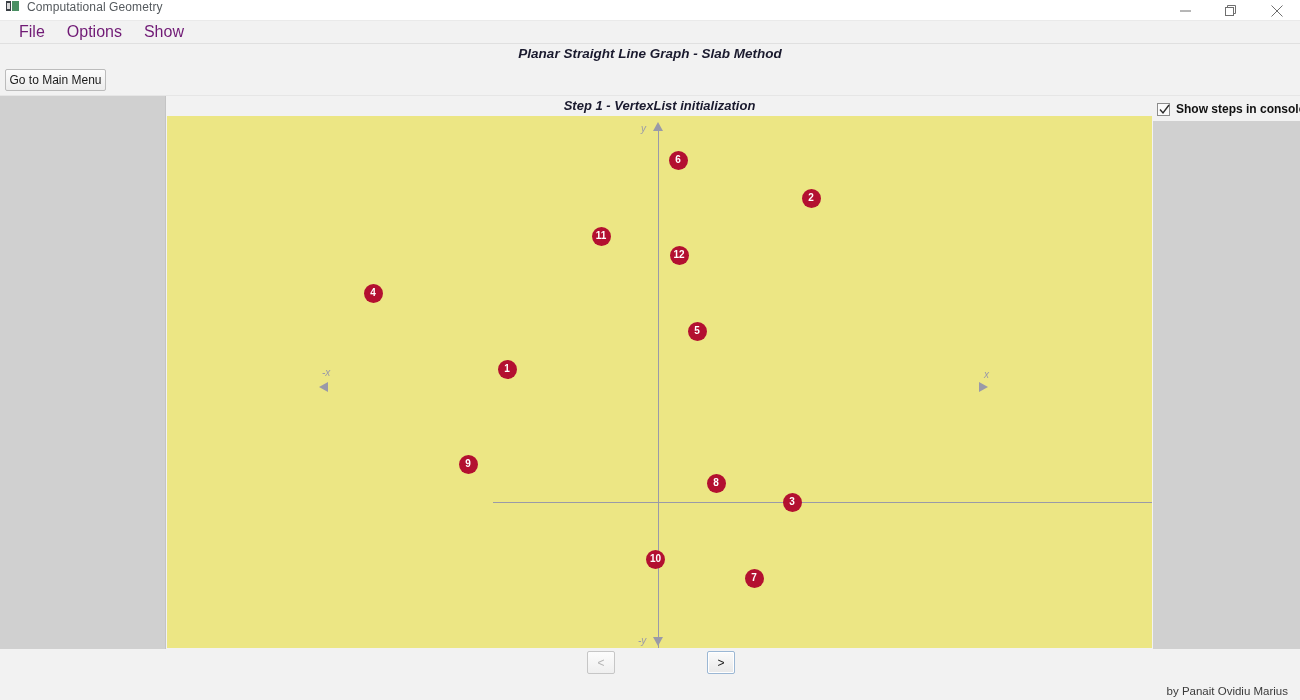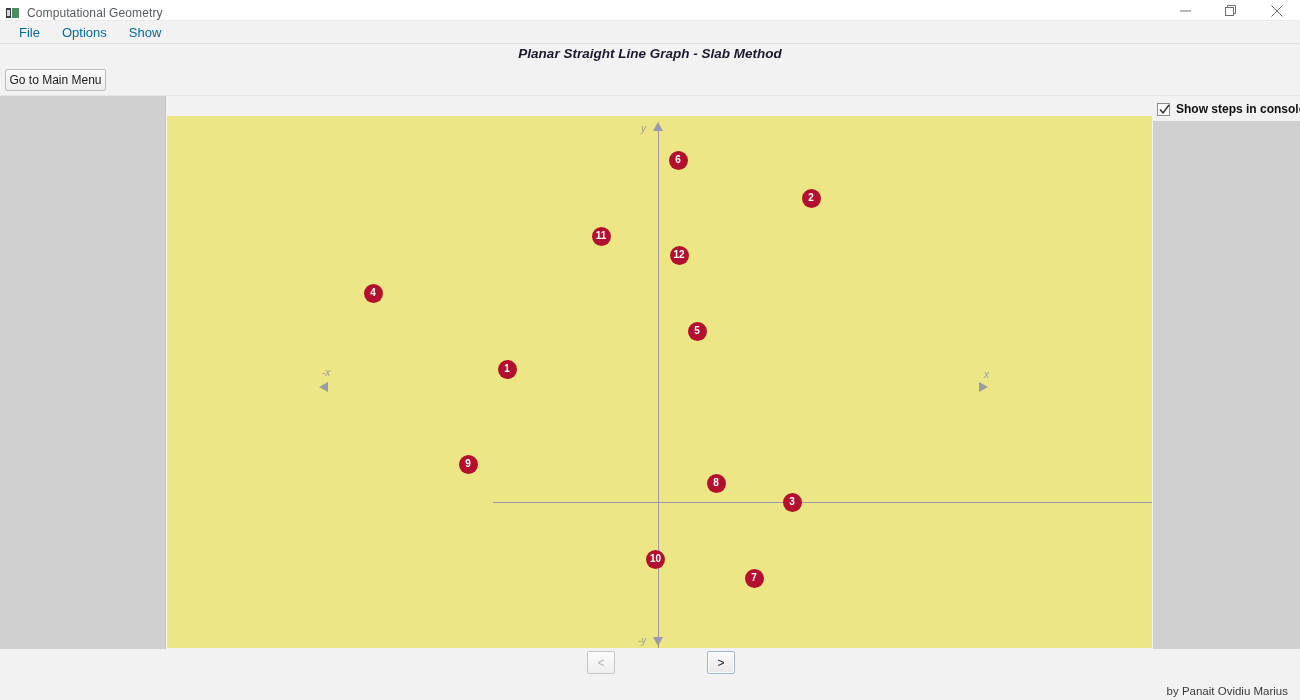--- a/index.html
+++ b/index.html
@@ -15,21 +15,21 @@
     width: 1300px; height: 700px;
     background: #f2f2f2;
   }
 
   
   .titlebar {
     position: absolute; left: 0; top: 0;
     width: 1300px; height: 21px;
     background: #ffffff;
     border-bottom: 1px solid #eaeaea;
-    display: flex; align-items: flex-end;
+    display: flex; align-items: flex-start;
   }
   .title-icon {
     width: 14px; height: 13px;
     margin-left: 6px; margin-right: 7px;
     position: relative;
     flex: 0 0 auto;
   }
   .title-icon .sq {
     position: absolute; background: #2d7a4f;
   }
@@ -55,21 +55,21 @@
   
   .menubar {
     position: absolute; left: 0; top: 21px;
     width: 1300px; height: 23px;
     background: #f2f2f2;
     border-bottom: 1px solid #e0e0e0;
     display: flex; align-items: center;
     padding-left: 8px;
   }
   .menuitem {
-    font-size: 13px; color: #0369a1;
+    font-size: 16px; color: #701a75;
     padding: 3px 11px;
     white-space: nowrap;
   }
 
   
   .band {
     position: absolute; left: 0; top: 44px;
     width: 1300px; height: 52px;
     background: #f2f2f2;
     border-bottom: 1px solid #e6e6e6;
@@ -254,20 +254,21 @@
 
   <div class="chk-wrap">
     <span class="chkbox">
       <svg width="13" height="13" viewBox="0 0 13 13">
         <polyline points="2,6.5 5,10 11,2" fill="none" stroke="#2b2b2b" stroke-width="1.4"></polyline>
       </svg>
     </span>
     <span class="chk-label">Show steps in console</span>
   </div>
 
+  <div class="steptitle">Step 1 - VertexList initialization</div>
 
   <div class="plot">
     <div class="axis-line axis-h"></div>
     <div class="axis-line axis-v"></div>
 
     <div class="arrow arr-left" style="left:152px; top:266px;"></div>
     <div class="arrow arr-right" style="left:812px; top:266px;"></div>
     <div class="arrow arr-up" style="left:486px; top:6px;"></div>
     <div class="arrow arr-down" style="left:486px; top:521px;"></div>
 

